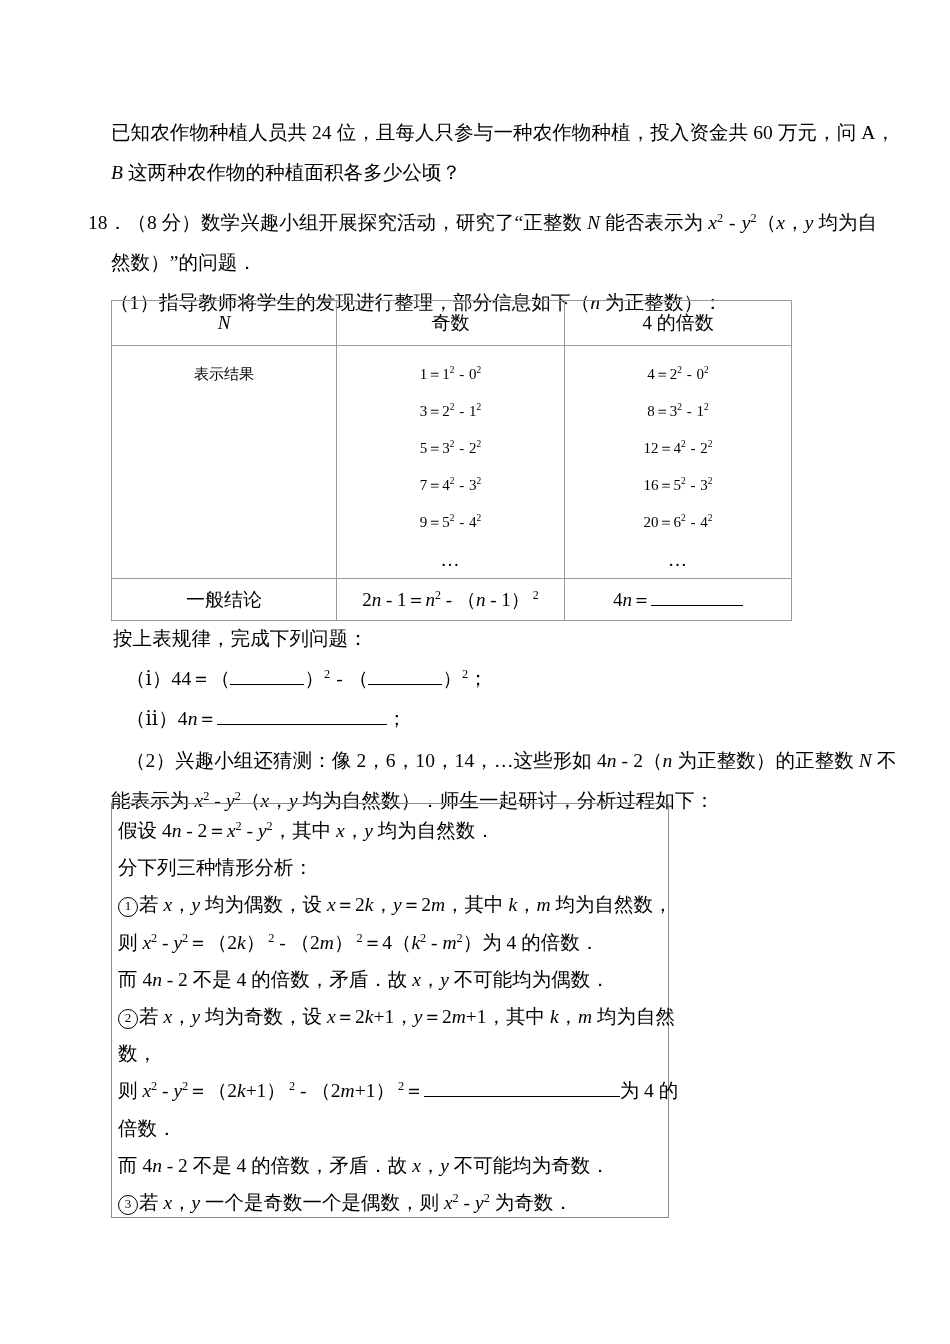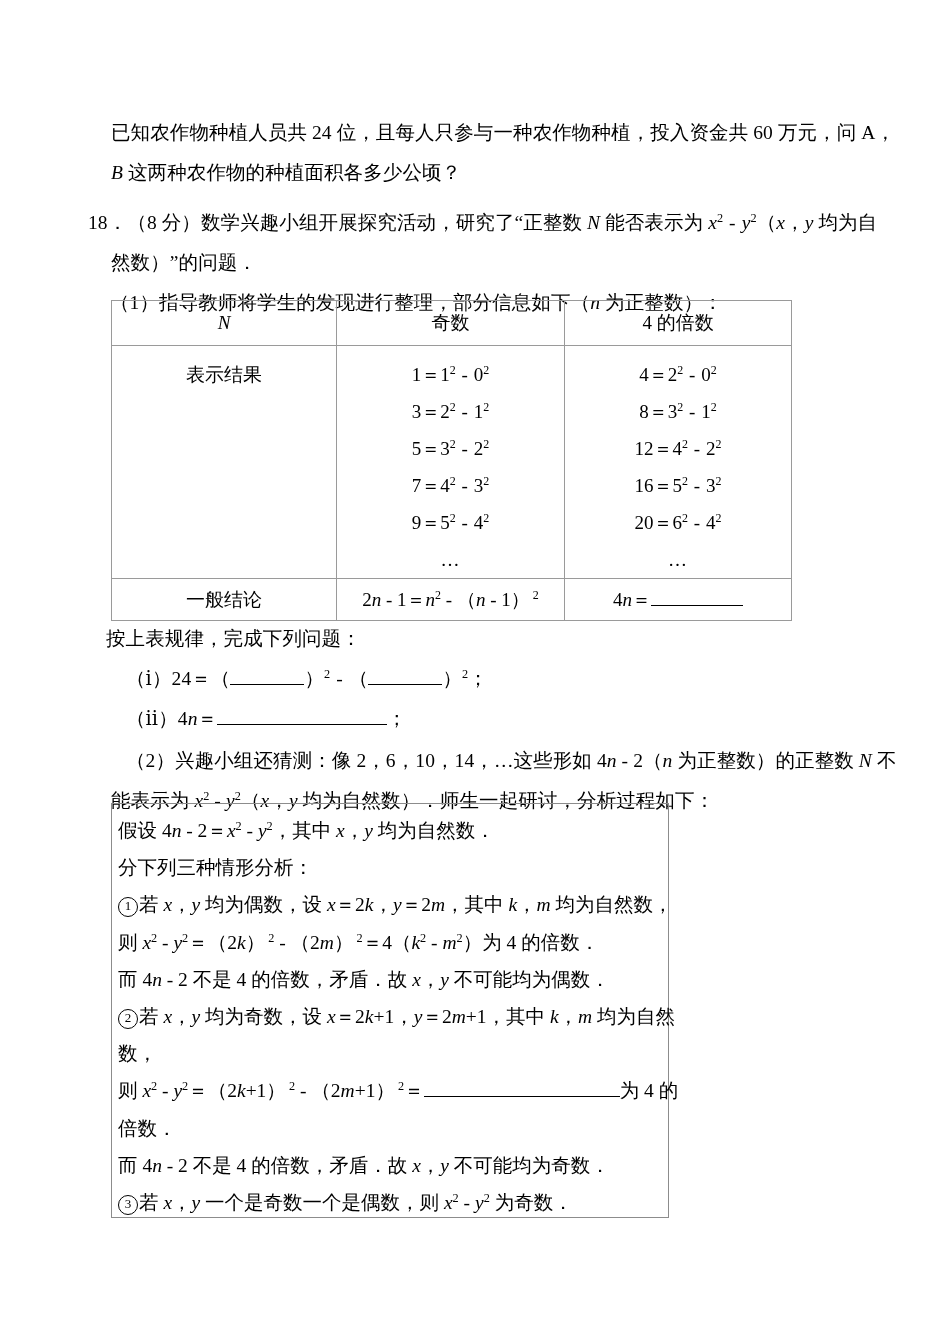--- a/index.html
+++ b/index.html
@@ -65,21 +65,21 @@
   }
   .tbl td.concl {
     height: 41px;
     vertical-align: middle;
   }
   .tbl .c1 { width: 224px; }
   .tbl .c2 { width: 227px; }
   .tbl .c3 { width: 226px; }
   .rowline {
     line-height: 37px;
-    font-size: 19px;
+    font-size: 15px;
     white-space: nowrap;
   }
   .dots {
     letter-spacing: 1px;
     font-size: 19px;
   }
   .blank-u {
     display: inline-block;
     border-bottom: 1.6px solid #000;
     vertical-align: baseline;
@@ -202,26 +202,26 @@
       <td class="c2 concl">
         <span>2<i class="v">n</i> - 1＝<i class="v">n</i><sup class="pn">2</sup> - （<i class="v">n</i> - 1）<sup class="pn"> 2</sup></span>
       </td>
       <td class="c3 concl">
         <span>4<i class="v">n</i>＝</span><span class="blank-u bl-tbl"></span>
       </td>
     </tr>
   </tbody>
     </table>
 
-  <div class="para" style="left:106px; top:619px;">
+  <div class="para" style="left:113px; top:619px;">
     <span>按上表规律，完成下列问题：</span>
   </div>
 
   <div class="para" style="left:126px; top:659px;">
-    <span>（ⅰ）24＝（</span><span class="blank-u bl-par1"></span><span>）</span><sup class="pn">2</sup><span class="minus"> - </span><span>（</span><span class="blank-u bl-par1"></span><span>）</span><sup class="pn">2</sup><span>；</span>
+    <span>（ⅰ）44＝（</span><span class="blank-u bl-par1"></span><span>）</span><sup class="pn">2</sup><span class="minus"> - </span><span>（</span><span class="blank-u bl-par1"></span><span>）</span><sup class="pn">2</sup><span>；</span>
   </div>
 
   <div class="para" style="left:126px; top:699px;text-align:center;">
     <span>（ⅱ）4</span><i class="v">n</i><span>＝</span><span class="blank-u bl-par2"></span><span>；</span>
   </div>
 
   <div class="para" style="left:126px; top:741px;text-align:right;">
     <span>（2）兴趣小组还猜测：像 2，6，10，14，…这些形如 4<i class="v">n</i> - 2（<i class="v">n</i> 为正整数）的正整数 <i class="v">N</i> 不</span>
   </div>
   <div class="para" style="left:111px; top:781px;">

